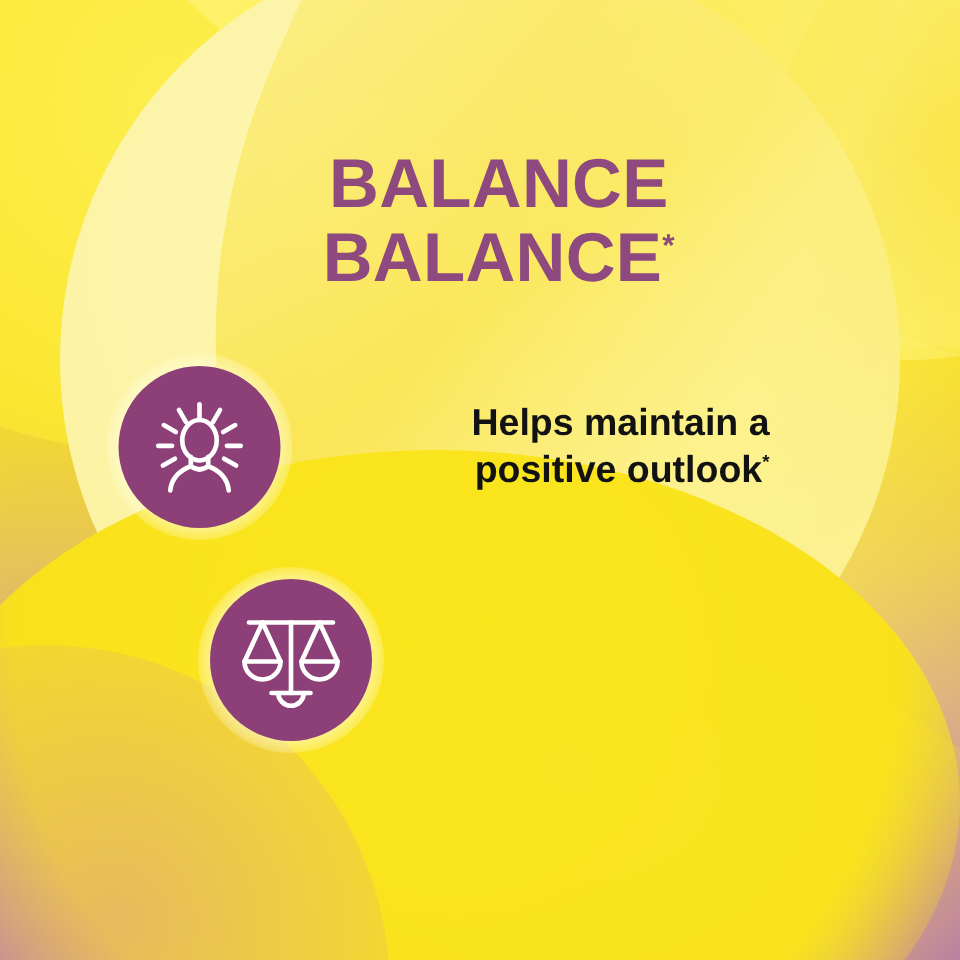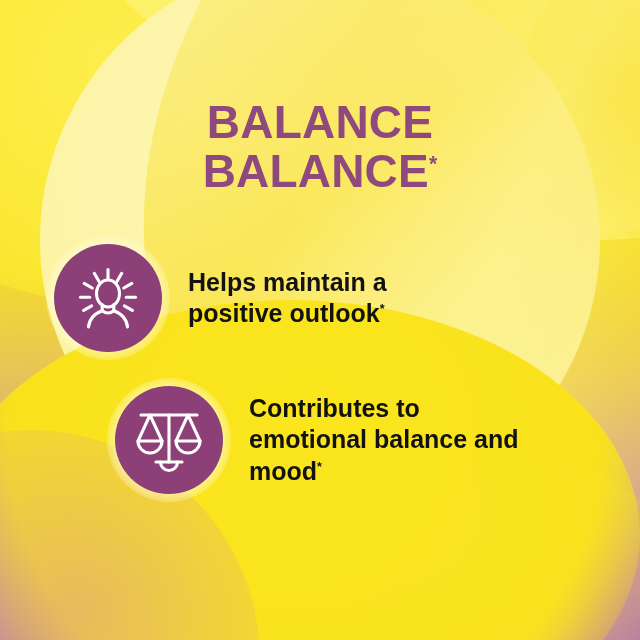--- a/index.html
+++ b/index.html
@@ -89,41 +89,41 @@
     border-radius:50%;
     background:radial-gradient(circle at 52% 30%, #fbe61e 0%, #f9e21c 60%, rgba(249,226,28,0) 78%);
   }
   .bg-lobe2 {
     left:60px; top:430px; width:640px; height:330px;
     border-radius:50%;
     background:radial-gradient(ellipse at 50% 25%, #fae41f 0%, rgba(250,228,31,.0) 72%);
   }
 
   
-  .content { position:absolute; inset:0; }
+  .content { position:absolute; inset:0;margin-left:25px; }
 
   .headline {
     position:absolute;
     left:0; right:0; top:98px;
     text-align:center;
     color:#8E4A7E;
     font-weight:bold;
     font-size:46px;
     line-height:1.06;
     letter-spacing:.2px;
   }
   .headline .line2 { position:relative; display:inline-block; }
   .headline sup {
     font-size:.46em;
     vertical-align:super;
     line-height:0;
     font-weight:bold;
   }
 
-  .benefit { position:absolute; display:flex; align-items:center; }
+  .benefit { position:absolute; display:flex; align-items:center;text-align:right; }
   .benefit-1 { left:46px; top:236px; }
   .benefit-2 { left:107px; top:378px; }
 
   .icon-wrap {
     position:relative;
     width:124px; height:124px;
     flex:0 0 124px;
     display:flex; align-items:center; justify-content:center;
   }
   .icon-glow {
@@ -224,17 +224,16 @@
 
             <path d="M57 13 L45 39 H69 Z"></path>
 
             <path d="M45 39 a12 12 0 0 0 24 0"></path>
 
             <path d="M25 60 H51"></path>
             <path d="M29.5 60 a8.5 8.5 0 0 0 17 0"></path>
           </svg>
         </div>
       </div>
-      <div class="benefit-text"><span>Contributes to emotional balance and mood</span><sup>*</sup></div>
     </div>
 
   </div>
 </div>
 
 </body></html>

